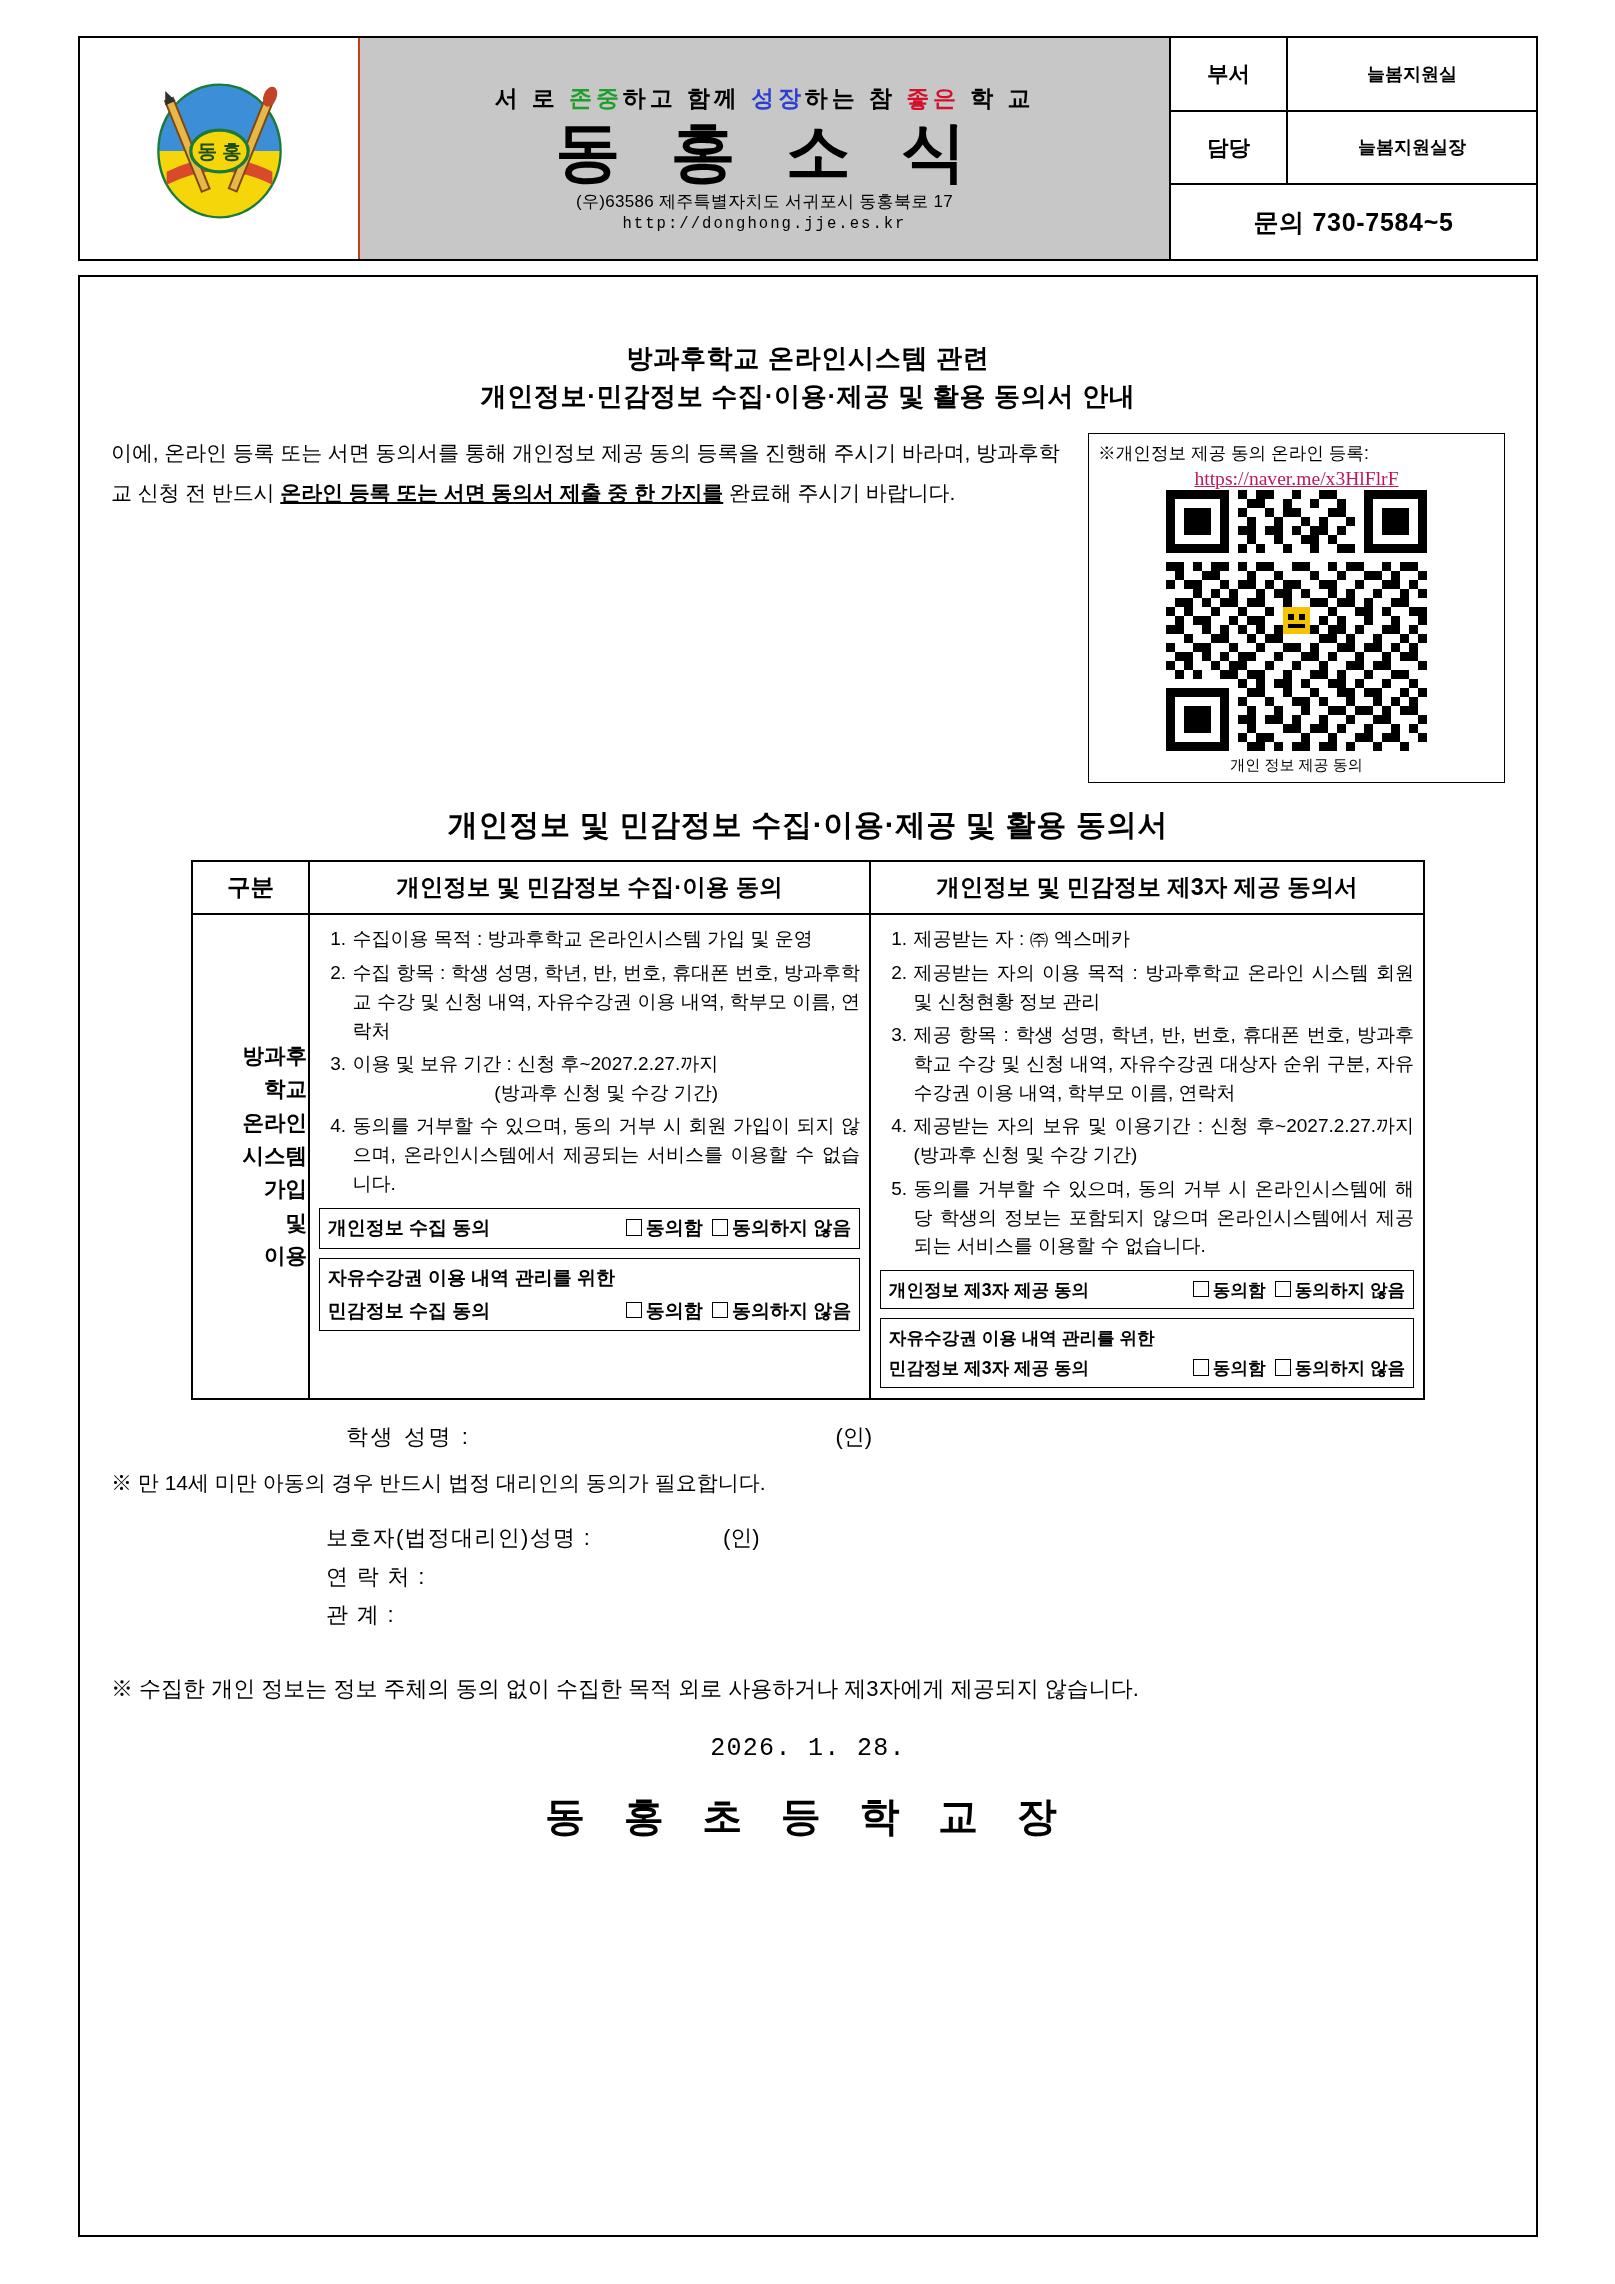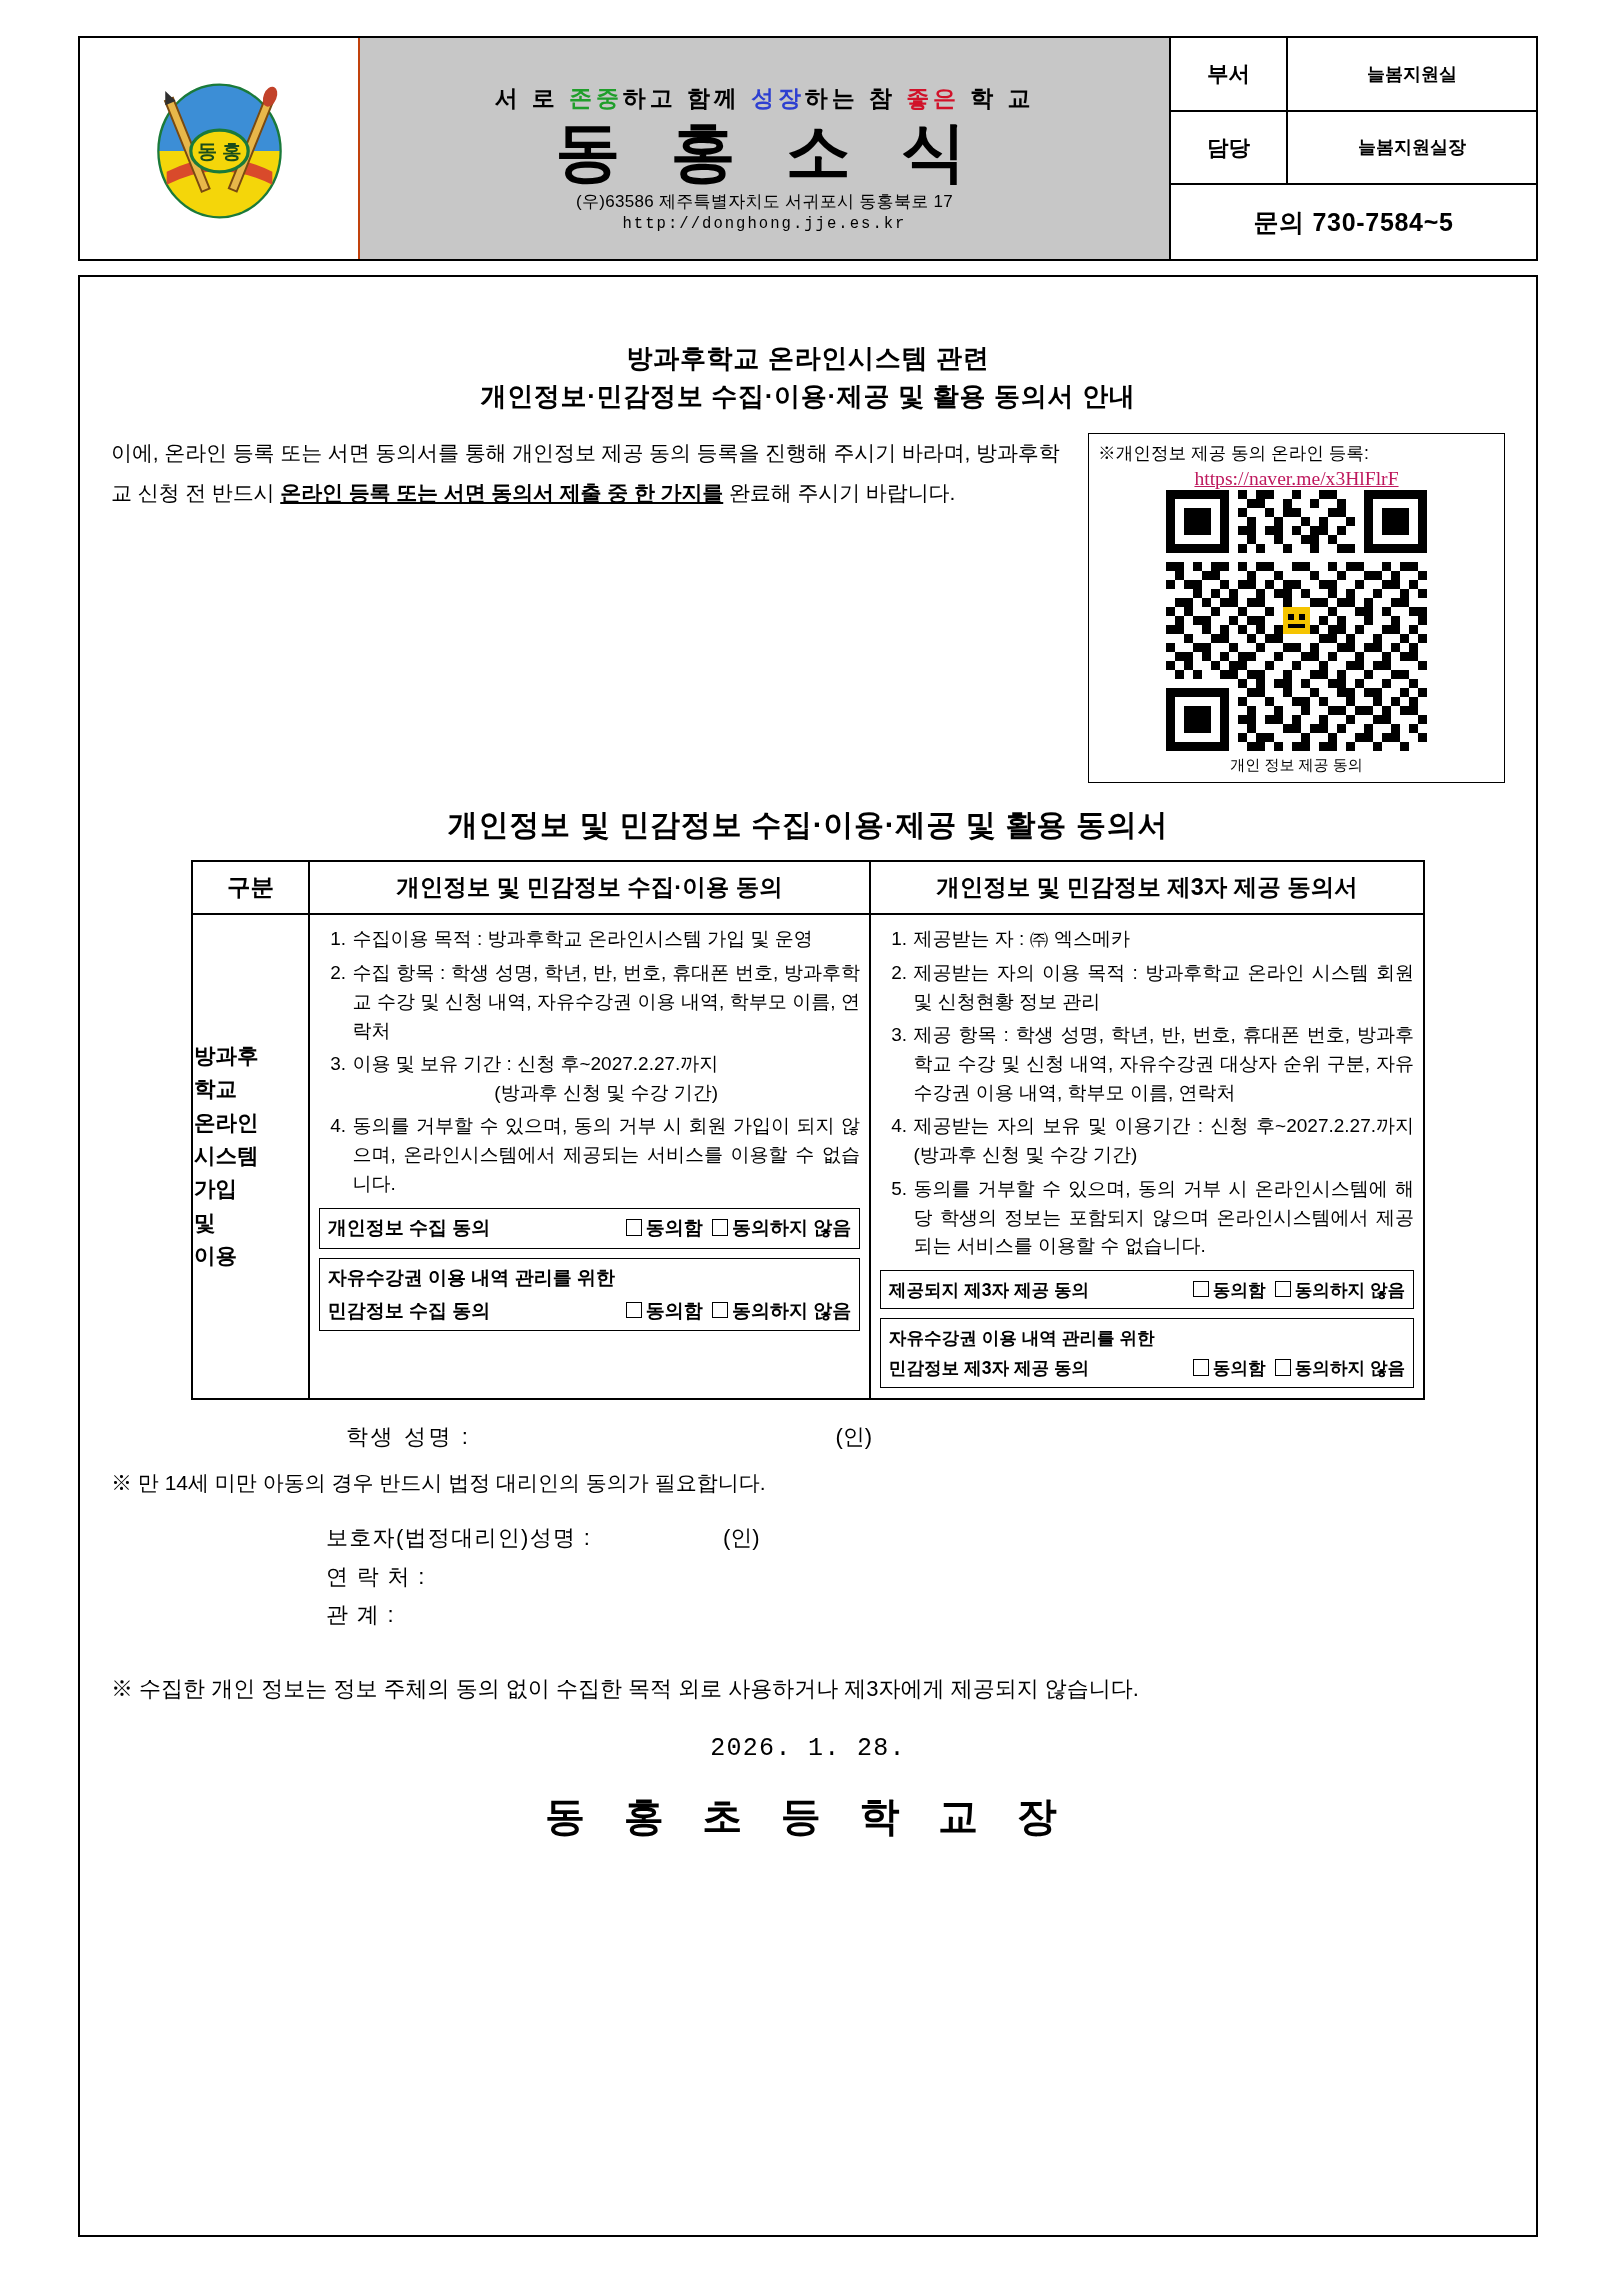--- a/index.html
+++ b/index.html
@@ -213,21 +213,21 @@
     font-size: 23.5px;
     font-weight: bold;
     padding: 9px 3.9px;
     line-height: 1.4;
   }
   .col-gubun { width: 117px; }
   .col-a { width: 561px; }
   .col-b { width: 554px; }
 
   .gubun-cell {
-    text-align: left;
+    text-align: right;
     font-size: 21.5px;
     font-weight: bold;
     line-height: 1.55;
     vertical-align: middle;
   }
   .list-cell {
     vertical-align: top;
     padding: 10.4px 9px 10.4px 9px;
   }
   ol.clist {
@@ -716,21 +716,21 @@
                   <span class="txt">제공받는 자의 보유 및 이용기간 : 신청 후~2027.2.27.까지(방과후 신청 및 수강 기간)</span>
                 </li>
               <li>
                   <span class="num">5.</span>
                   <span class="txt">동의를 거부할 수 있으며, 동의 거부 시 온라인시스템에 해당 학생의 정보는 포함되지 않으며 온라인시스템에서 제공되는 서비스를 이용할 수 없습니다.</span>
                 </li>
             </ol>
 
             <div class="agree-block small">
               <div class="agree-row">
-                <span class="label">제공되지 제3자 제공 동의</span>
+                <span class="label">개인정보 제3자 제공 동의</span>
                 <span class="opt"><span class="chk"></span><span>동의함</span></span>
                 <span class="opt"><span class="chk"></span><span>동의하지 않음</span></span>
               </div>
             </div>
 
             <div class="agree-block small">
               <div class="lead">자유수강권 이용 내역 관리를 위한</div>
               <div class="agree-row">
                 <span class="label">민감정보 제3자 제공 동의</span>
                 <span class="opt"><span class="chk"></span><span>동의함</span></span>

